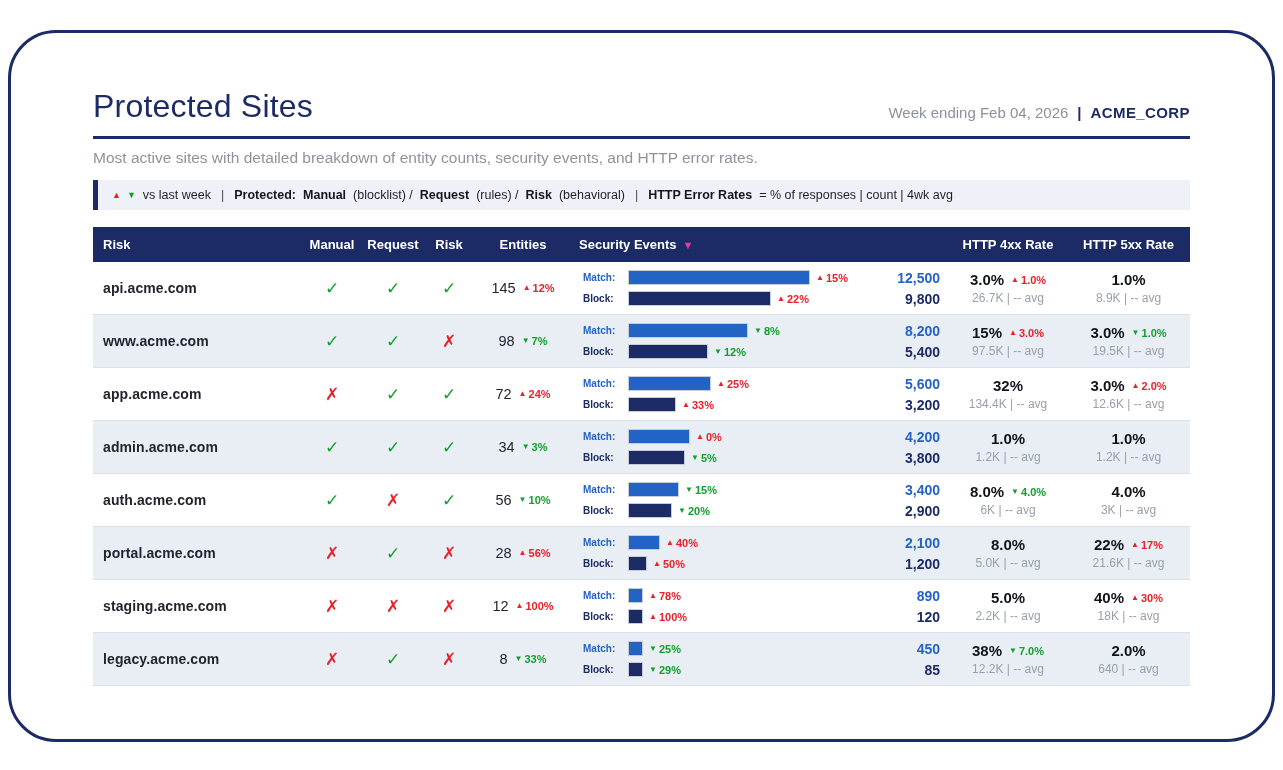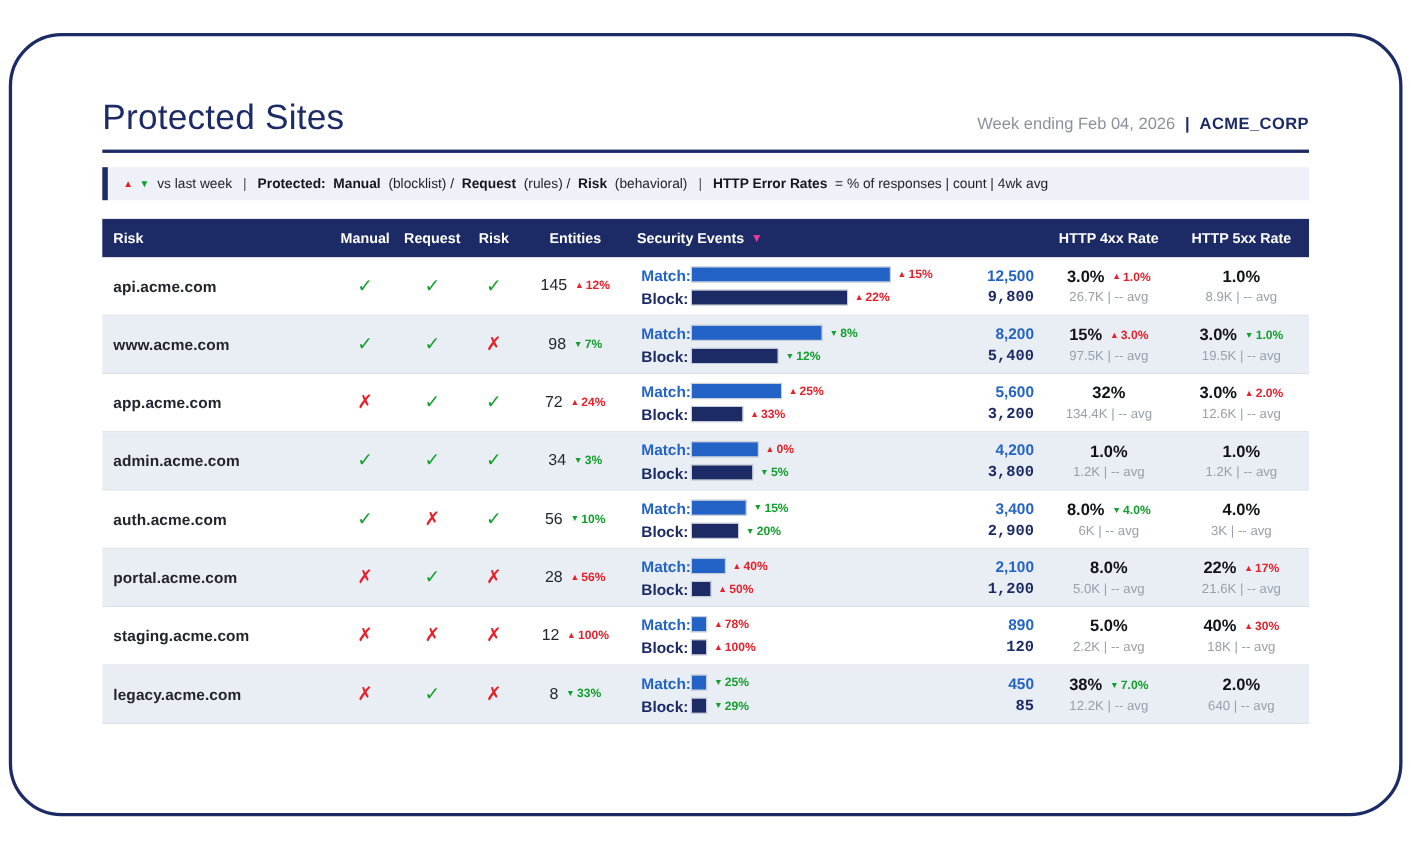--- a/index.html
+++ b/index.html
@@ -40,29 +40,29 @@
   .td.mark{text-align:center;font-size:17px;font-weight:bold;}
   .td.mark.yes{color:var(--green);}
   .td.mark.no{color:var(--red);font-style:italic;}
   .td.ent{display:flex;align-items:center;justify-content:center;font-size:14.5px;color:#23262e;}
   .delta{display:inline-flex;align-items:center;gap:2px;font-weight:bold;font-size:11px;margin-left:7px;white-space:nowrap;}
   .delta .tri{font-size:8px;line-height:1;}
   .delta.up{color:var(--red);}
   .delta.down{color:var(--green);}
   .td.sec-cell{padding:0 8px 0 10px;}
   .sec-line{display:flex;align-items:center;height:19px;margin:2px 0;}
-  .sec-label{width:46px;font-weight:bold;font-size:14px;flex:none;}
+  .sec-label{width:46px;font-weight:bold;font-size:10px;flex:none;}
   .sec-label.match{color:var(--blue);}
   .sec-label.block{color:var(--navy);}
   .bar{height:13px;display:inline-block;flex:none;outline:1px solid #c7cdd6;}
   .bar.match{background:var(--blue);}
   .bar.block{background:var(--navy);}
   .count{margin-left:auto;font-weight:bold;font-size:14px;text-align:center;}
   .count.match{color:var(--blue);}
-  .count.block{color:var(--navy);font-family:Liberation Mono, monospace;}
+  .count.block{color:var(--navy);}
   .td.http{text-align:center;}
   .http-rate{font-size:15px;font-weight:bold;color:#101318;display:flex;justify-content:center;align-items:center;}
   .http-sub{font-size:12px;color:#99a0aa;margin-top:3px;}
 </style>
 </head>
 <body>
 
 <div class="frame"></div>
 
 <div class="page">
@@ -71,20 +71,21 @@
     <h1>Protected Sites</h1>
     <div class="meta">
       <span>Week ending Feb 04, 2026</span>
       <span class="sep">|</span>
       <span class="org">ACME_CORP</span>
     </div>
   </div>
 
   <div class="divider"></div>
 
+  <p class="subtitle">Most active sites with detailed breakdown of entity counts, security events, and HTTP error rates.</p>
 
   <div class="legend">
     <span class="l-tri up">▲</span>
     <span class="l-tri down">▼</span>
     <span>vs last week</span>
     <span class="l-sep">|</span>
     <b>Protected:</b>
     <b>Manual</b>
     <span>(blocklist) /</span>
     <b>Request</b>

